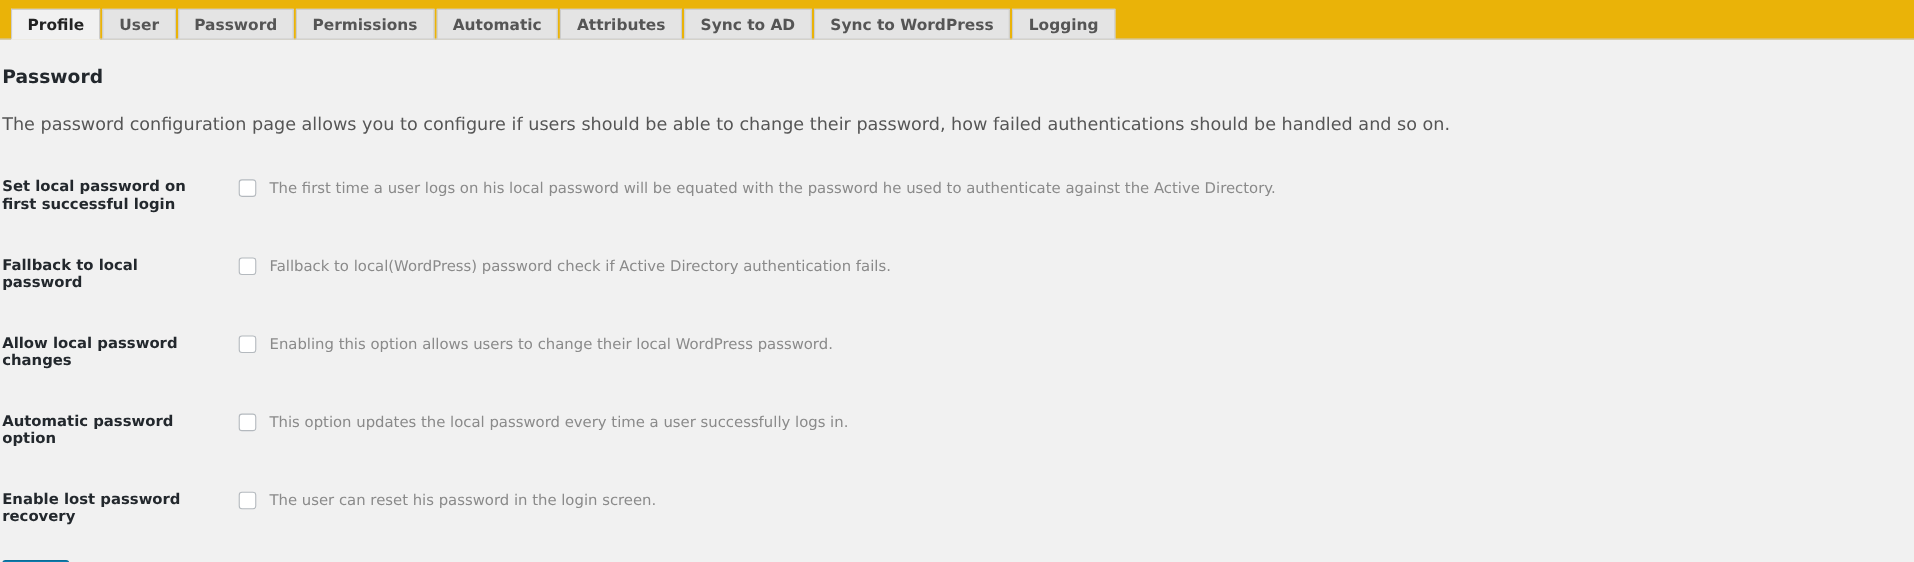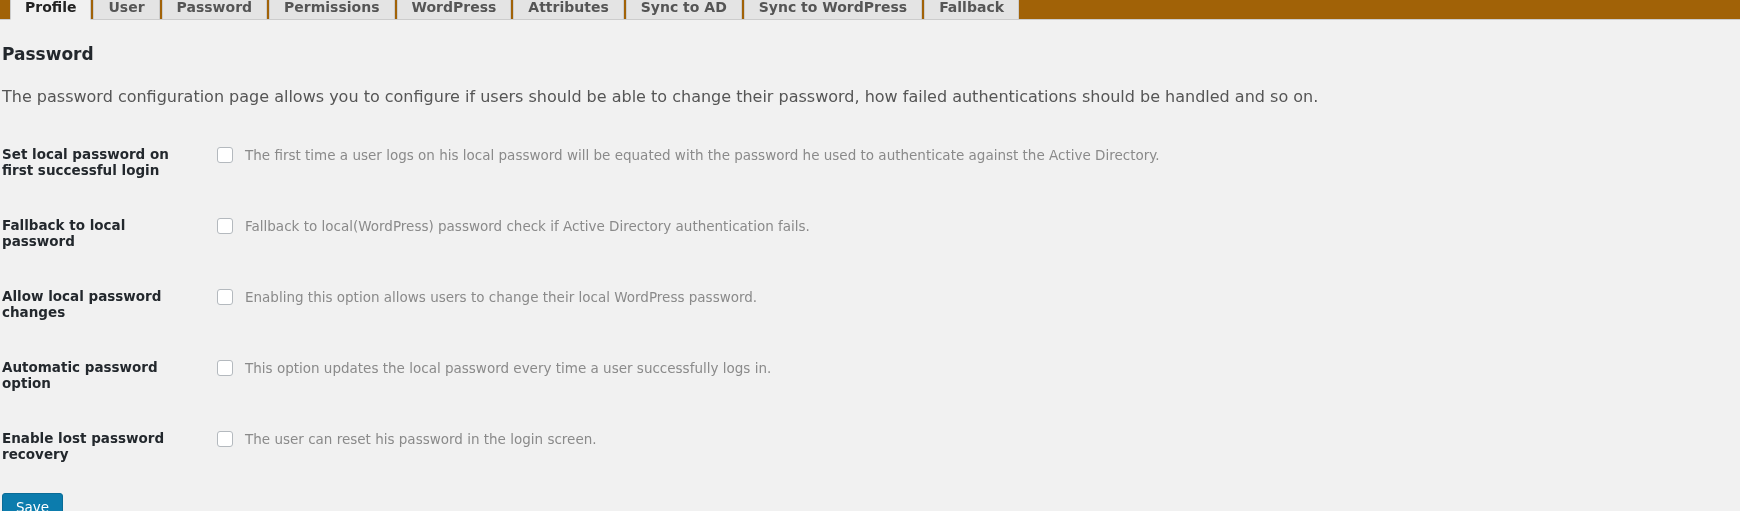--- a/index.html
+++ b/index.html
@@ -11,22 +11,22 @@
     height: 511px;
     background: #f1f1f1;
     font-family: "DejaVu Sans", "Liberation Sans", sans-serif;
     color: #444;
     overflow: hidden;
   }
 
   
   .tab-bar {
     position: relative;
-    height: 20px;
-    background: #a16207;
+    height: 36px;
+    background: #eab308;
     border-bottom: 1px solid #ccc;
     padding-left: 10px;
     box-sizing: border-box;
     display: flex;
     align-items: flex-end;
   }
   .tab {
     display: inline-block;
     font-size: 14px;
     font-weight: bold;
@@ -131,25 +131,25 @@
   }
 </style>
 </head>
 <body>
 
 <div class="tab-bar" id="tab-bar">
     <div class="tab active">Profile</div>
     <div class="tab">User</div>
     <div class="tab">Password</div>
     <div class="tab">Permissions</div>
-    <div class="tab">WordPress</div>
+    <div class="tab">Automatic</div>
     <div class="tab">Attributes</div>
     <div class="tab">Sync to AD</div>
     <div class="tab">Sync to WordPress</div>
-    <div class="tab">Fallback</div>
+    <div class="tab">Logging</div>
   </div>
 
 <div class="content">
 
   <h2 class="page-title">Password</h2>
 
   <p class="page-desc">The password configuration page allows you to configure if users should be able to change their password, how failed authentications should be handled and so on.</p>
 
   <table class="form-table">
     <tbody id="settings-body">

